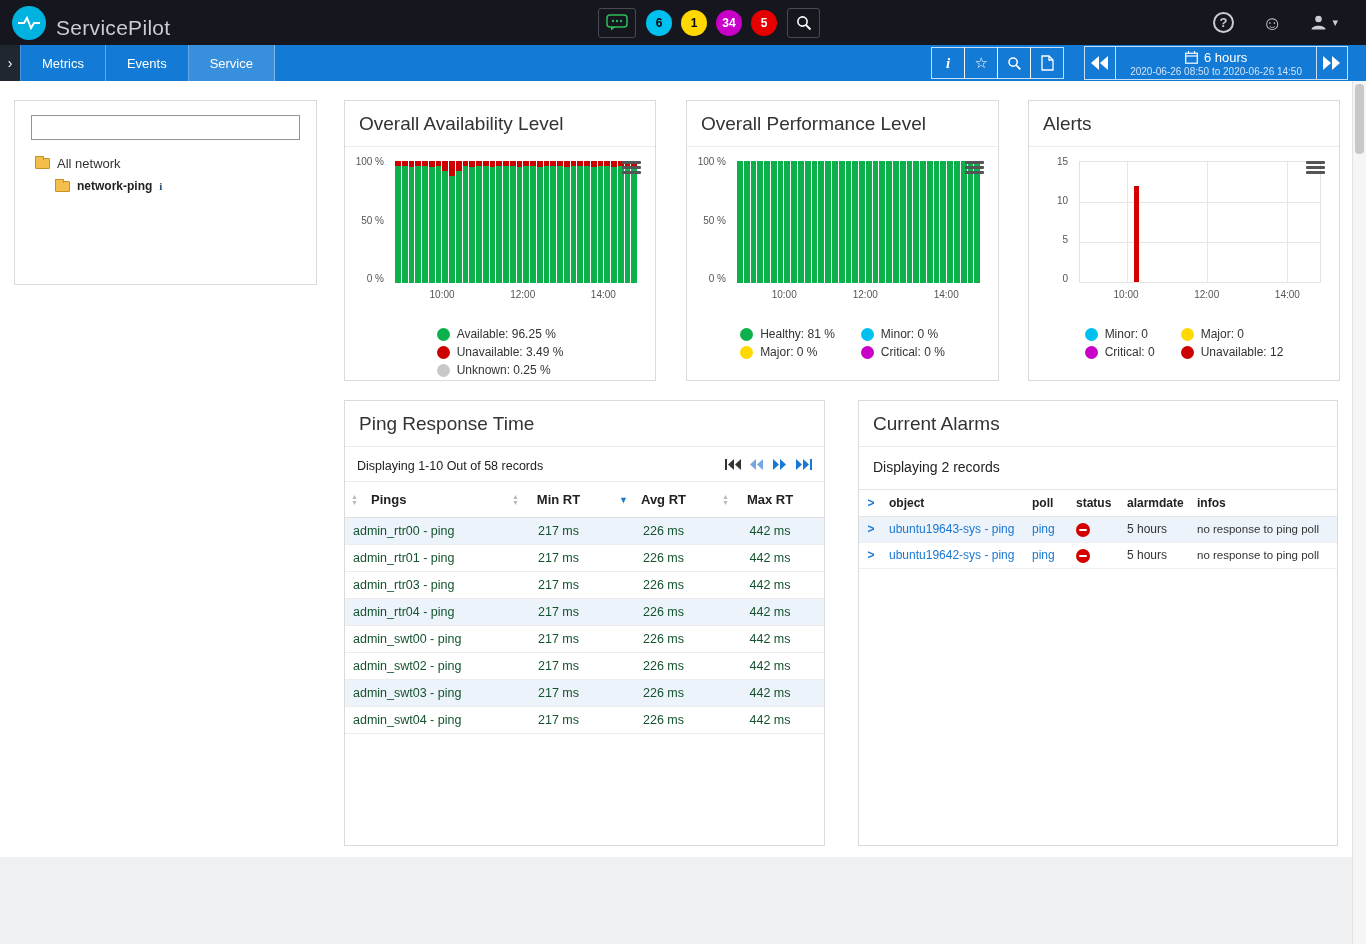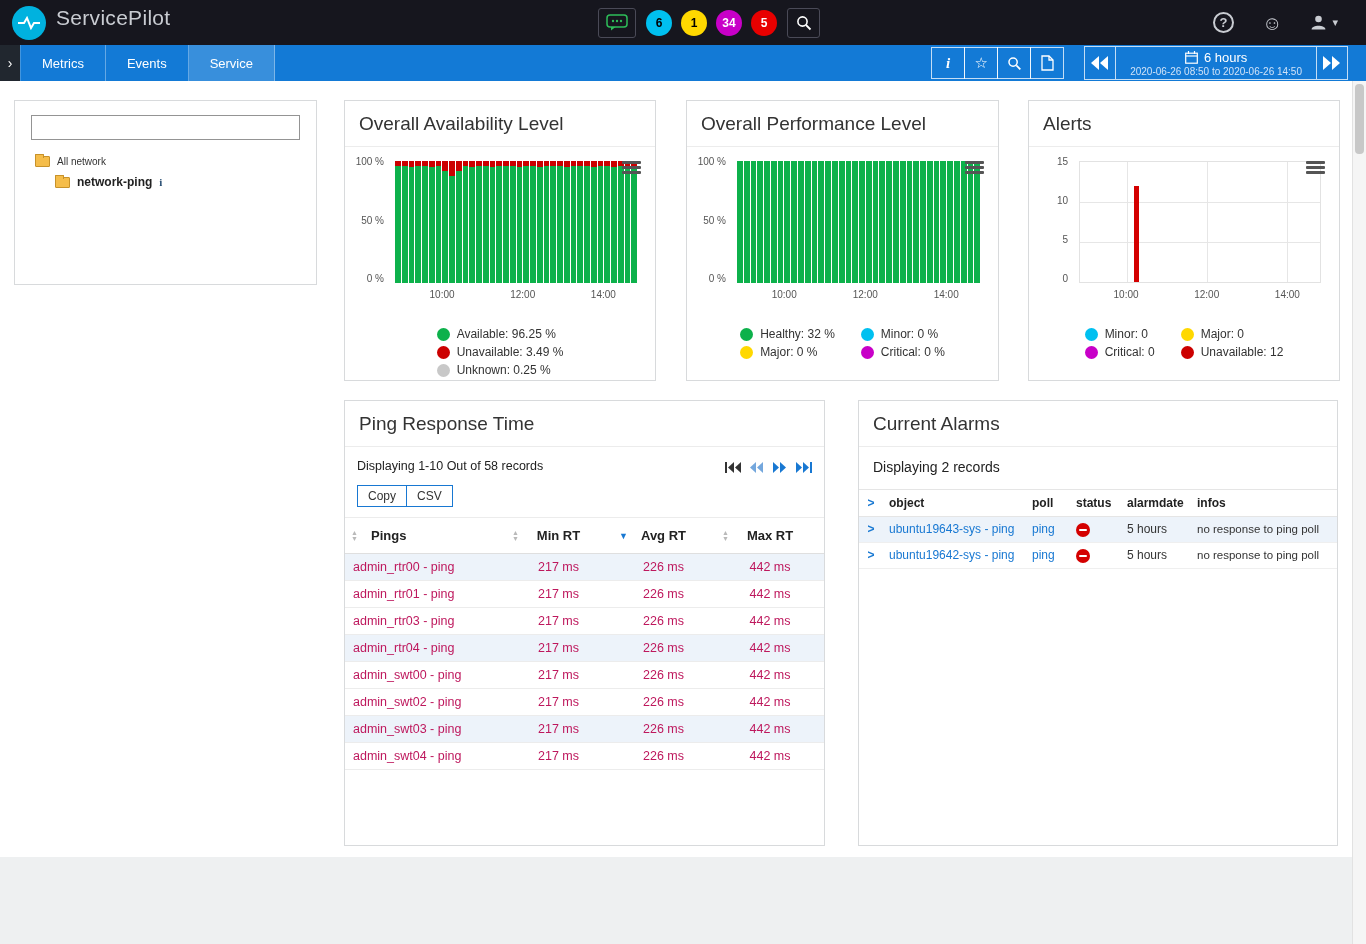--- a/index.html
+++ b/index.html
@@ -1,21 +1,21 @@
 <!DOCTYPE html>
 <html><head>
 <meta charset="utf-8">
 <style>
   *{box-sizing:border-box;margin:0;padding:0}
   html,body{width:1366px;height:944px}
   body{font-family:"Liberation Sans",sans-serif;background:#eef0f1;overflow:hidden;position:relative}
 
   
   .topbar{height:45px;background:#16161e;display:flex;align-items:center;position:relative;padding:0 12px}
-  .brand{display:flex;align-items:flex-start;gap:10px}
+  .brand{display:flex;align-items:flex-end;gap:10px}
   .logo{width:34px;height:34px;border-radius:50%;background:#00b2df;display:flex;align-items:center;justify-content:center}
   .brand-name{color:#c9ccd2;font-size:21px;letter-spacing:.3px}
   .top-center{position:absolute;left:598px;top:0;height:45px;display:flex;align-items:center;gap:10px}
   .chat-btn,.search-btn{height:30px;border:1px solid #4a4a57;background:transparent;border-radius:3px;display:flex;align-items:center;justify-content:center;cursor:pointer}
   .chat-btn{width:38px}
   .search-btn{width:33px}
   .badges{display:flex;align-items:center;gap:9px}
   .badge{width:26px;height:26px;border-radius:50%;display:flex;align-items:center;justify-content:center;font-size:12px;font-weight:bold;cursor:pointer}
   .top-right{margin-left:auto;display:flex;align-items:center;gap:28px;padding-right:16px;color:#c9ccd2}
   .help-circle{width:21px;height:21px;border:2px solid #c9ccd2;border-radius:50%;display:flex;align-items:center;justify-content:center;font-size:13px;font-weight:bold;cursor:pointer}
@@ -47,21 +47,21 @@
   .v-scrollbar .thumb{position:absolute;top:3px;left:2px;width:9px;height:70px;background:#c8c8c8;border-radius:4px}
 
   .card{position:absolute;background:#fff;border:1px solid #d8dadc}
   .card-title{font-size:19px;color:#333;font-weight:400;padding:12px 14px 11px;border-bottom:1px solid #ececec}
 
   
   #sidebar-card{left:14px;top:19px;width:303px;height:185px}
   .sidebar-input{display:block;margin:14px 16px 12px;width:calc(100% - 32px);height:25px;border:1px solid #949494;padding:0 6px;font-size:12px;font-family:"Liberation Sans",sans-serif}
   .tree{padding:4px 0 0 20px}
   .tree-row{display:flex;align-items:center;gap:7px;cursor:pointer}
-  .tree-root{font-size:10px;color:#333}
+  .tree-root{font-size:13px;color:#333}
   .tree-child{margin:8px 0 0 20px;font-size:12px;font-weight:bold;color:#222}
   .folder{width:15px;height:11px;background:#f5bd4a;border:1px solid #c7922a;border-radius:1px;position:relative;flex:0 0 auto}
   .folder::before{content:"";position:absolute;top:-3px;left:-1px;width:7px;height:3px;background:#f5bd4a;border:1px solid #c7922a;border-bottom:none;border-radius:1px 1px 0 0}
   .tree-info-i{font-family:"Liberation Serif",serif;font-weight:bold;font-size:11px;color:#2a4f74}
 
   
   #availability-card{left:344px;top:19px;width:312px;height:281px}
   #performance-card{left:686px;top:19px;width:313px;height:281px}
   #alerts-card{left:1028px;top:19px;width:312px;height:281px}
   .chart-area{position:relative;height:152px;margin:6px 12px 0 8px}
@@ -78,35 +78,35 @@
   .x-tick{position:absolute;transform:translateX(-50%)}
   .menu-icon{position:absolute;right:2px;top:6px;cursor:pointer}
   .menu-icon i{display:block;width:19px;height:3px;background:#555;margin:2px 0;border-radius:1px}
   .legend{margin:22px auto 0;display:grid;grid-auto-flow:row;width:max-content;gap:4px 26px;font-size:12px;color:#333}
   .legend.cols2{grid-template-columns:auto auto}
   .legend-item{display:flex;align-items:center;gap:7px}
   .legend-dot{width:13px;height:13px;border-radius:50%;flex:0 0 auto}
 
   
   #ping-card{left:344px;top:319px;width:481px;height:446px}
-  .table-info-row{display:flex;align-items:flex-end;padding:12px 12px 8px;font-size:12.5px;color:#222}
+  .table-info-row{display:flex;align-items:flex-start;padding:12px 12px 8px;font-size:12.5px;color:#222}
   .pager{margin-left:auto;display:flex;align-items:center;gap:9px}
   .pager-btn{background:none;border:none;padding:0;cursor:pointer;display:flex;align-items:center}
   .pager-first{fill:#333}
   .pager-prev{fill:#74a7dd}
   .pager-next,.pager-last{fill:#1878d2}
   .btn-row{padding:4px 12px 10px;display:flex}
   .mini-btn{border:1px solid #1878d2;background:#fff;color:#333;font-size:12px;padding:3px 10px;cursor:pointer;font-family:"Liberation Sans",sans-serif}
   .mini-btn + .mini-btn{margin-left:-1px}
   table{border-collapse:collapse;width:100%;table-layout:fixed}
   .ping-table th{position:relative;padding:10px 8px;border-top:1px solid #ececec;border-bottom:1px solid #dfdfdf;color:#222;font-size:13px;font-weight:bold;text-align:center}
   .ping-table th.th-name{text-align:left;padding-left:26px}
   .sort-stack{position:absolute;left:6px;top:50%;transform:translateY(-50%);display:flex;flex-direction:column;line-height:6px;font-size:7px;color:#b9b9b9}
   .sort-active{position:absolute;left:8px;top:50%;transform:translateY(-50%);font-size:9px;color:#1878d2}
-  .ping-table td{padding:6px 8px;font-size:12.5px;color:#be185d;border-bottom:1px solid #ececec;text-align:center;cursor:pointer}
+  .ping-table td{padding:6px 8px;font-size:12.5px;color:#14532d;border-bottom:1px solid #ececec;text-align:center;cursor:pointer}
   .ping-table td.cell-name{text-align:left;padding-left:8px}
   tr.striped{background:#edf3fa}
 
   
   #alarms-card{left:858px;top:319px;width:480px;height:446px}
   .alarm-info{padding:12px 14px 14px;font-size:14px;color:#222}
   .alarm-table th{border-top:1px solid #e5e5e5;border-bottom:1px solid #e5e5e5;padding:6px;text-align:left;font-size:12px;font-weight:bold;color:#222}
   .alarm-table td{padding:5px 6px;border-bottom:1px solid #efefef;font-size:12px;color:#333;vertical-align:middle}
   .alarm-table .chevron-cell,.alarm-table .th-chevron{color:#1878d2;font-weight:bold;text-align:center;cursor:pointer}
   .alarm-table .obj-cell{color:#1878d2;cursor:pointer}
@@ -553,21 +553,21 @@
         </div>
       <div class="menu-icon">
           <i></i>
           <i></i>
           <i></i>
         </div>
     </div>
     <div class="legend cols2">
         <div class="legend-item">
           <span class="legend-dot" style="background: rgb(13, 177, 75);"></span>
-          <span class="legend-label">Healthy: 32 %</span>
+          <span class="legend-label">Healthy: 81 %</span>
         </div>
         <div class="legend-item">
           <span class="legend-dot" style="background: rgb(0, 192, 240);"></span>
           <span class="legend-label">Minor: 0 %</span>
         </div>
         <div class="legend-item">
           <span class="legend-dot" style="background: rgb(255, 216, 0);"></span>
           <span class="legend-label">Major: 0 %</span>
         </div>
         <div class="legend-item">
@@ -691,24 +691,20 @@
           </svg>
         </button>
         <button class="pager-btn">
           <svg class="pager-last" width="16" height="11" viewBox="0 0 16 11">
             <polygon points="0,0 0,11 6,5.5"></polygon>
               <polygon points="7,0 7,11 13,5.5"></polygon>
               <rect x="14" y="0" width="2" height="11"></rect>
           </svg>
         </button>
       </div>
-    </div>
-    <div class="btn-row">
-      <button class="mini-btn">Copy</button>
-      <button class="mini-btn">CSV</button>
     </div>
     <table class="ping-table">
       <colgroup>
           <col style="width:161px">
           <col style="width:105px">
           <col style="width:105px">
           <col>
         </colgroup>
       <thead>
         <tr>

